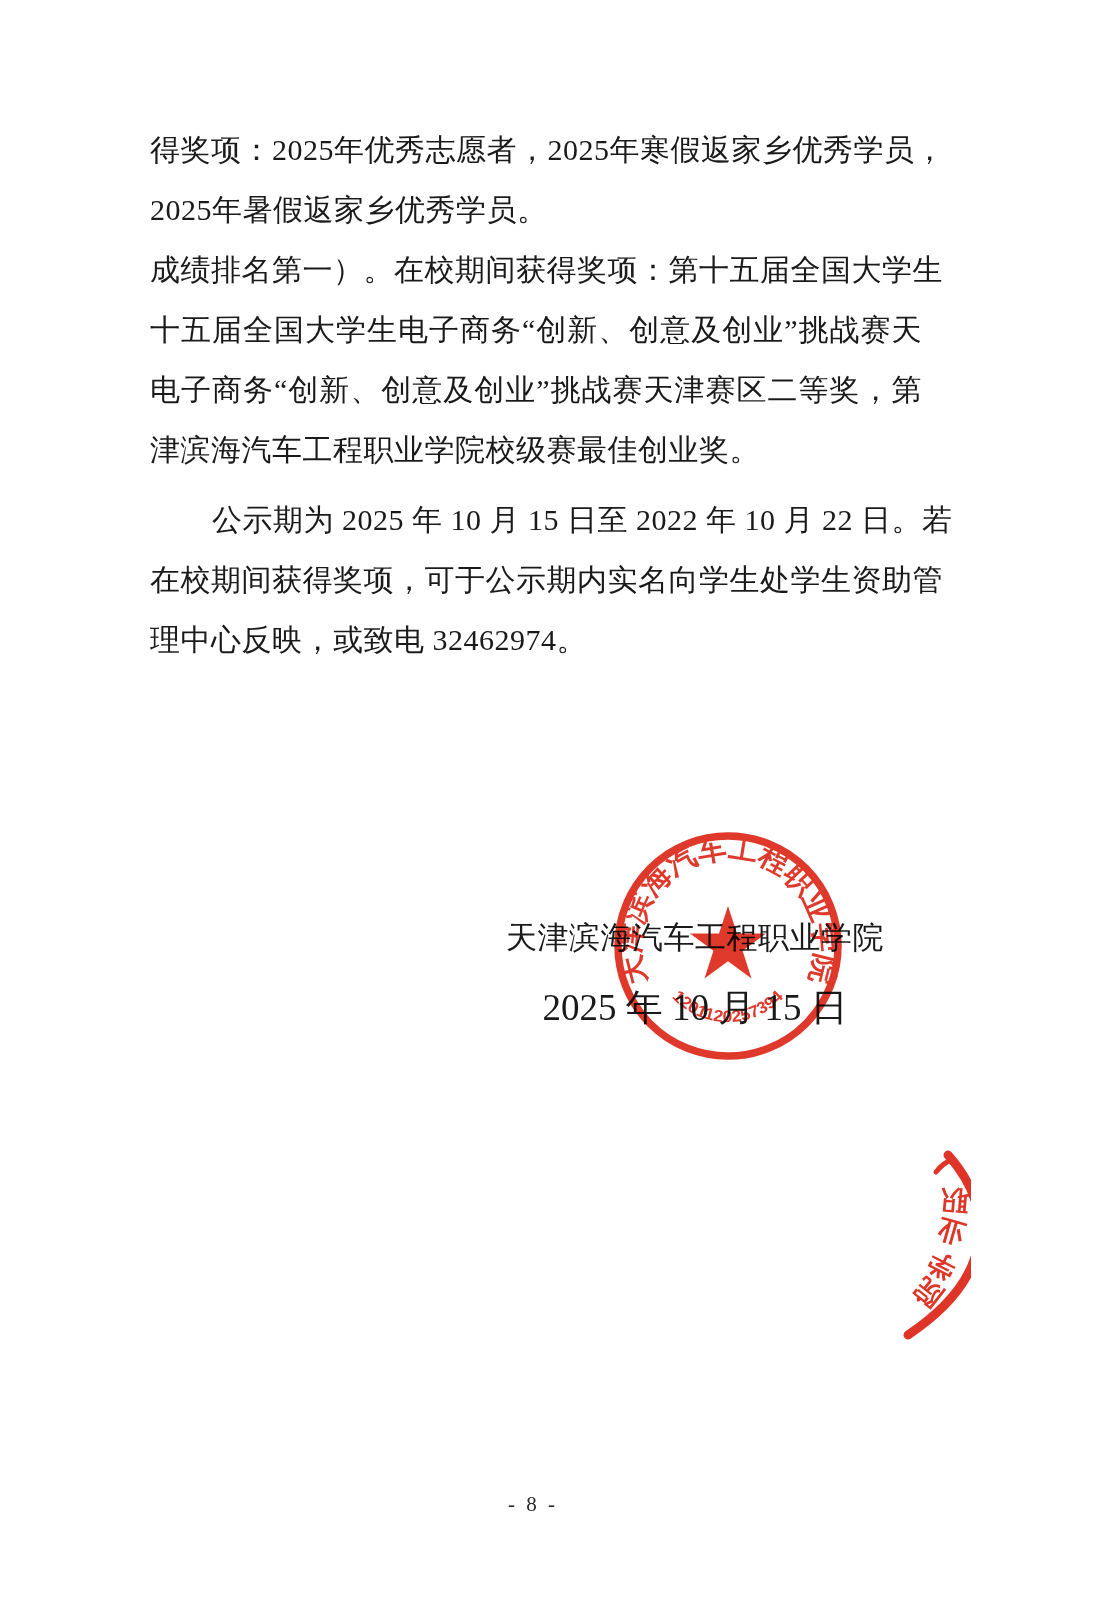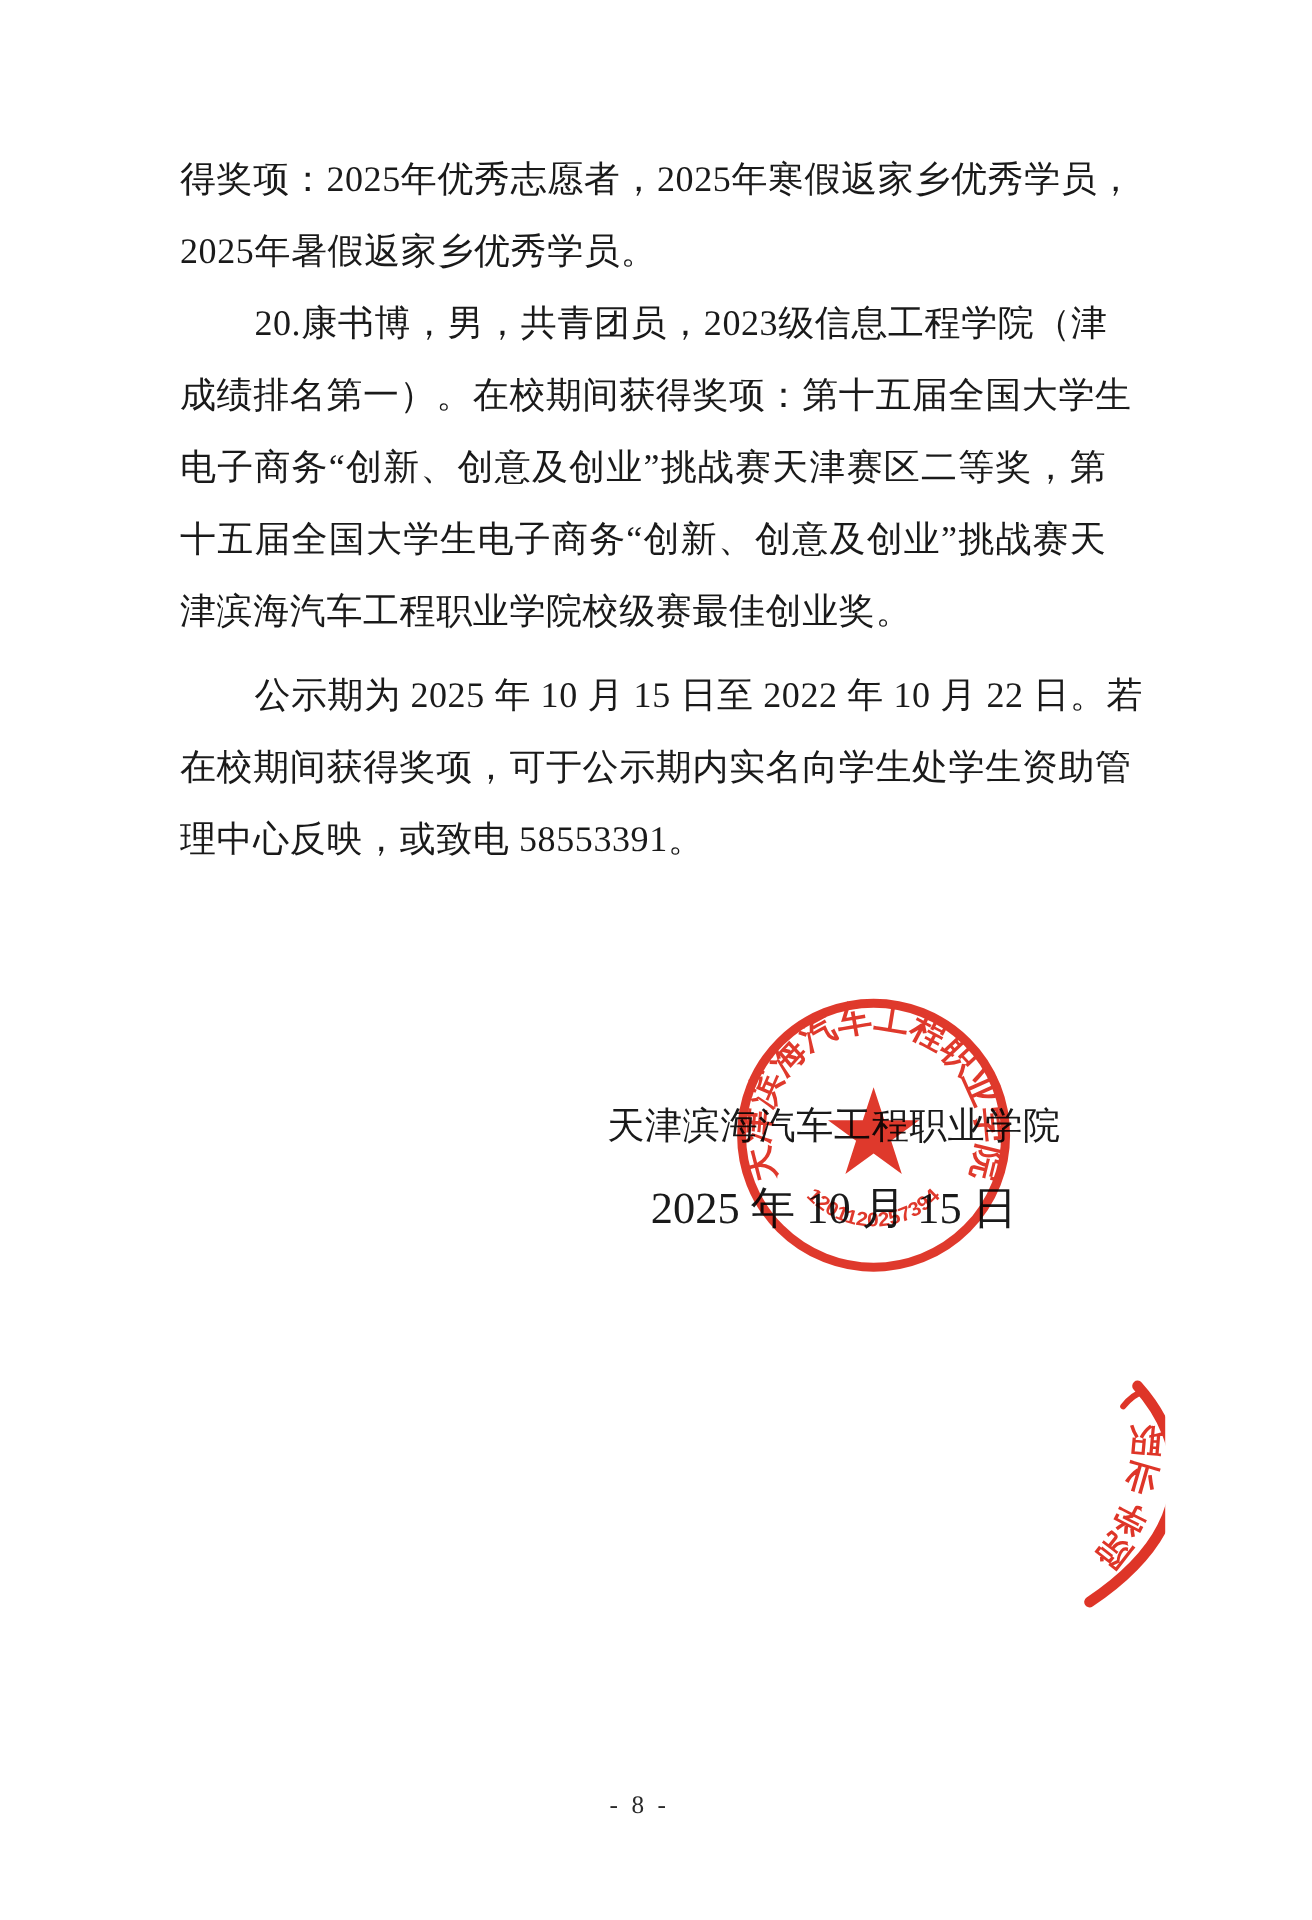--- a/index.html
+++ b/index.html
@@ -50,29 +50,28 @@
 </style>
 </head>
 <body>
 
 <div class="page">
 
   <div class="content">
     <div class="line fill">得奖项：2025年优秀志愿者，2025年寒假返家乡优秀学员，</div>
     <div class="line last">2025年暑假返家乡优秀学员。</div>
 
-    <div class="line fill ind">20.康书博，男，共青团员，2023级信息工程学院（津</div>
     <div class="line fill">成绩排名第一）。在校期间获得奖项：第十五届全国大学生</div>
+    <div class="line fill">十五届全国大学生电子商务“创新、创意及创业”挑战赛天</div>
     <div class="line fill">电子商务“创新、创意及创业”挑战赛天津赛区二等奖，第</div>
-    <div class="line fill">十五届全国大学生电子商务“创新、创意及创业”挑战赛天</div>
     <div class="line last">津滨海汽车工程职业学院校级赛最佳创业奖。</div>
 
     <div class="line fill ind gap">公示期为 2025 年 10 月 15 日至 2022 年 10 月 22 日。若</div>
     <div class="line fill">在校期间获得奖项，可于公示期内实名向学生处学生资助管</div>
-    <div class="line last">理中心反映，或致电 58553391。</div>
+    <div class="line last">理中心反映，或致电 32462974。</div>
   </div>
 
   <div class="sig org">天津滨海汽车工程职业学院</div>
   <div class="sig date">2025 年 10 月 15 日</div>
 
   <svg class="seal" viewBox="0 0 240 240">
     <defs>
       <path id="rimPath" d="M 40.2 157.2 A 88 88 0 1 1 199.8 157.2"></path>
       <path id="codePath" d="M 61.8 168.9 A 76 76 0 0 0 178.2 168.9"></path>
     </defs>

